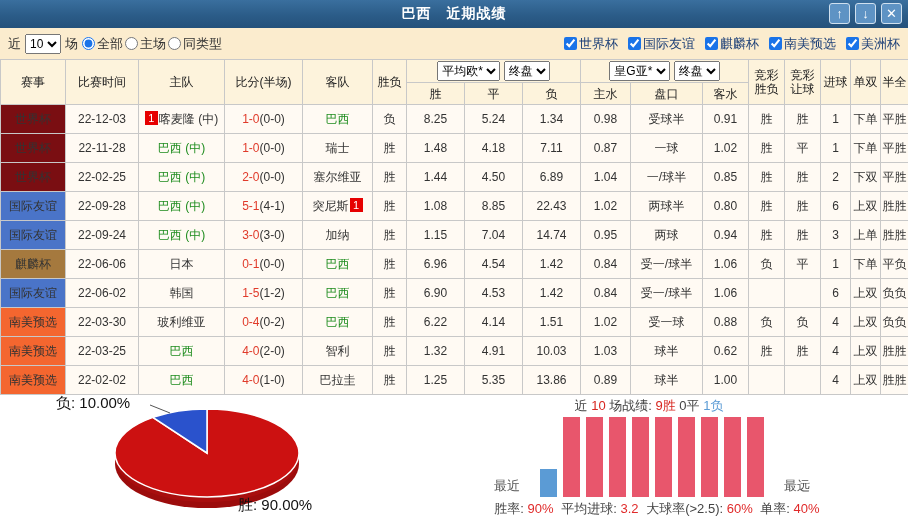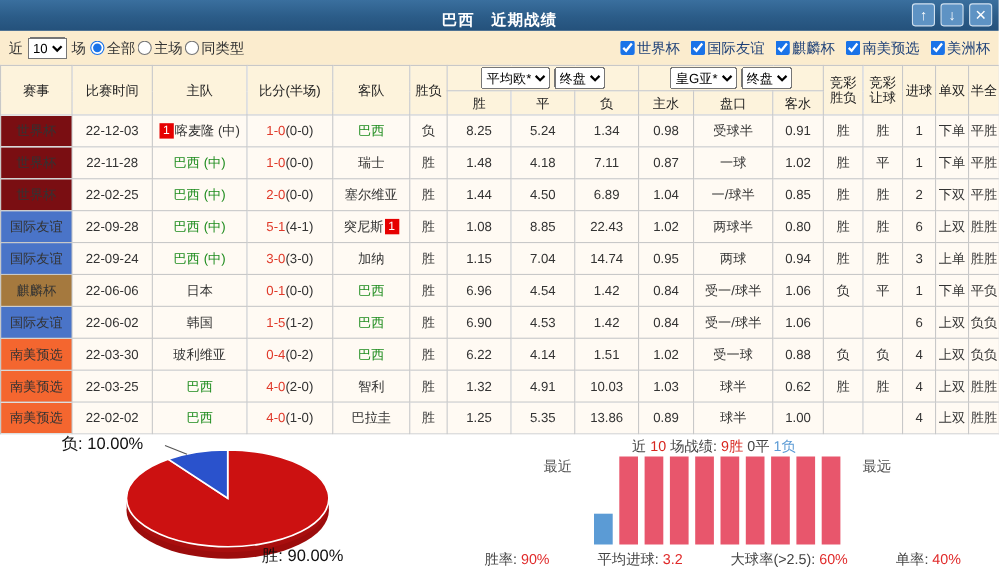--- a/index.html
+++ b/index.html
@@ -1,21 +1,21 @@
 <!DOCTYPE html>
 <html><head>
 <meta charset="utf-8">
 <style>
   * { margin:0; padding:0; box-sizing:border-box; }
   html,body { width:908px; height:516px; overflow:hidden; background:#fff;
     font-family:"Liberation Sans","DejaVu Sans",sans-serif; }
 
   
   .titlebar { height:28px; background:linear-gradient(180deg,#3a6f9e 0%,#2b5c88 55%,#24517b 100%);
-    display:flex; align-items:flex-end; justify-content:center; position:relative; }
+    display:flex; align-items:center; justify-content:center; position:relative; }
   .titlebar .title { color:#fff; font-size:14px; font-weight:bold; letter-spacing:1px; }
   .win-btns { position:absolute; right:6px; top:3px; display:flex; gap:5px; }
   .win-btn { width:21px; height:21px; background:#5e93c4; border:1px solid #cfe0ef; border-radius:3px;
     color:#fff; font-size:13px; font-weight:bold; line-height:19px; text-align:center; cursor:pointer; }
 
   
   .filterbar { height:31px; background:#fbecce; display:flex; align-items:center; padding:0 8px;
     font-size:13px; color:#333; }
   .filterbar select { font-size:12px; height:20px; margin:0 4px; }
   .scope-group { display:flex; align-items:center; margin-left:4px; }
@@ -50,27 +50,27 @@
 
   
   .bottom { display:flex; width:908px; height:122px; background:#fff; }
   .pie-area { position:relative; width:420px; height:122px; }
   .pie-area svg { position:absolute; left:92px; top:6px; }
   .pie-label { position:absolute; font-size:15px; color:#111; }
   .pie-label.lose { left:56px; top:-1px; }
   .pie-label.win  { left:238px; top:101px; }
   .bar-area { flex:1; padding-top:2px; }
   .bar-title { text-align:center; font-size:13px; color:#555; padding-right:30px; height:18px; }
-  .bar-strip { display:flex; align-items:flex-start; justify-content:center; gap:6px; height:82px;
+  .bar-strip { display:flex; align-items:flex-end; justify-content:center; gap:6px; height:82px;
     padding-right:24px; }
   .side-label { font-size:13px; color:#555; margin:0 14px 2px 14px; }
   .bar { width:17px; background:#e8566c; height:80px; }
   .bar.bar-lose { background:#5b9bd5; height:28px; }
   .stats-line { text-align:center; font-size:13px; margin-top:3px; padding-right:14px; }
-  .stat { margin:0 20px; }
+  .stat { margin:0 2px; }
   .st-l { color:#444; } .st-v { color:#e02a2a; }
 </style>
 </head>
 <body>
 
 <div class="titlebar">
   <span class="title">巴西　近期战绩</span>
   <div class="win-btns">
     <div class="win-btn">↑</div>
     <div class="win-btn">↓</div>

